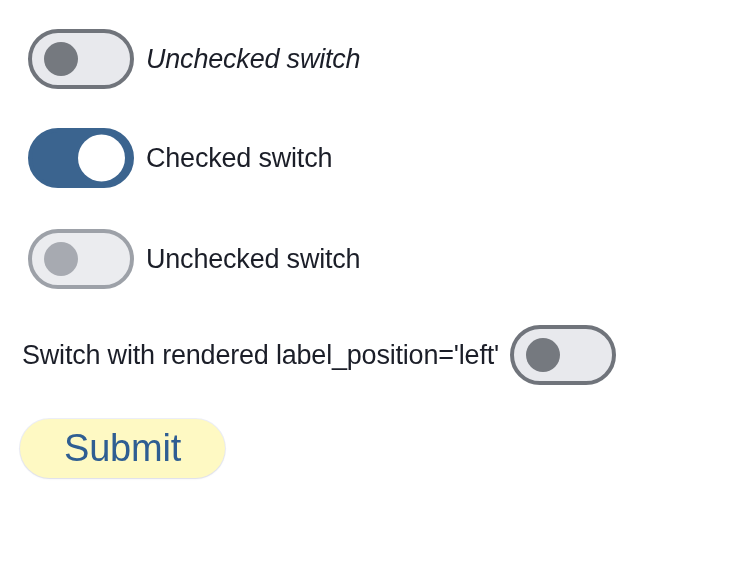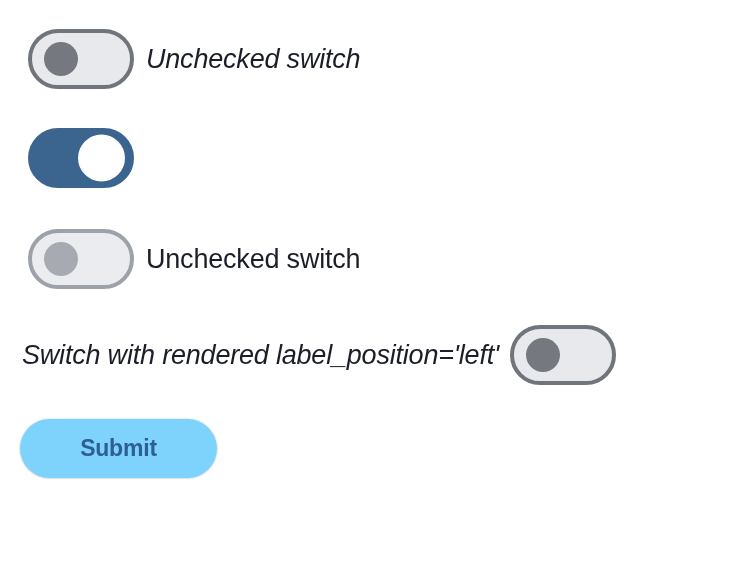--- a/index.html
+++ b/index.html
@@ -75,35 +75,35 @@
 
   .switch-label {
     font-size: 27px;
     line-height: 1.2;
     letter-spacing: -0.2px;
     color: #1b1e28;
     cursor: pointer;
     white-space: nowrap;
   }
   .label-right { margin-left: 12px; }
-  .label-left  { margin-right: 11px; margin-left: 2px; font-style: italic; }
+  .label-left  { margin-right: 11px; margin-left: 2px; }
 
   .submit-btn {
     margin-top: 34px;
     box-sizing: border-box;
     height: 59px;
     min-width: 197px;
     padding: 0 44px;
     border: none;
     border-radius: 30px;
-    background: #7dd3fc;
+    background: #fef9c3;
     color: #2f5e92;
     font-family: "Liberation Sans", "DejaVu Sans", sans-serif;
-    font-size: 23px;
-    font-weight: 700;
+    font-size: 38px;
+    font-weight: 400;
     letter-spacing: -0.2px;
     cursor: pointer;
     box-shadow: 0 1px 2px rgba(20, 30, 60, 0.08), 0 0 0 1px rgba(215, 220, 238, 0.45);
   }
 </style>
 </head>
 <body>
 
 <div class="page">
 
@@ -111,20 +111,21 @@
     <button class="switch off" role="switch" aria-checked="false">
       <span class="thumb"></span>
     </button>
     <label class="switch-label label-right">Unchecked switch</label>
   </div>
 
   <div class="row row-2">
     <button class="switch on" role="switch" aria-checked="true">
       <span class="thumb"></span>
     </button>
+    <label class="switch-label label-right">Checked switch</label>
   </div>
 
   <div class="row row-3">
     <button class="switch off disabled" role="switch" aria-checked="false" aria-disabled="true">
       <span class="thumb"></span>
     </button>
     <label class="switch-label label-right">Unchecked switch</label>
   </div>
 
   <div class="row row-4">

